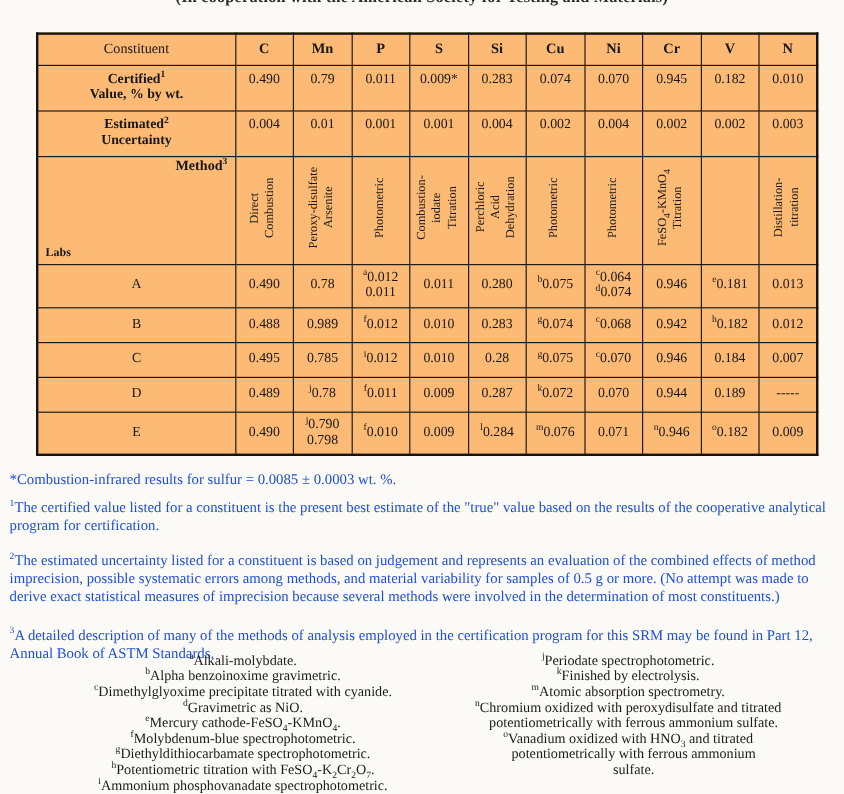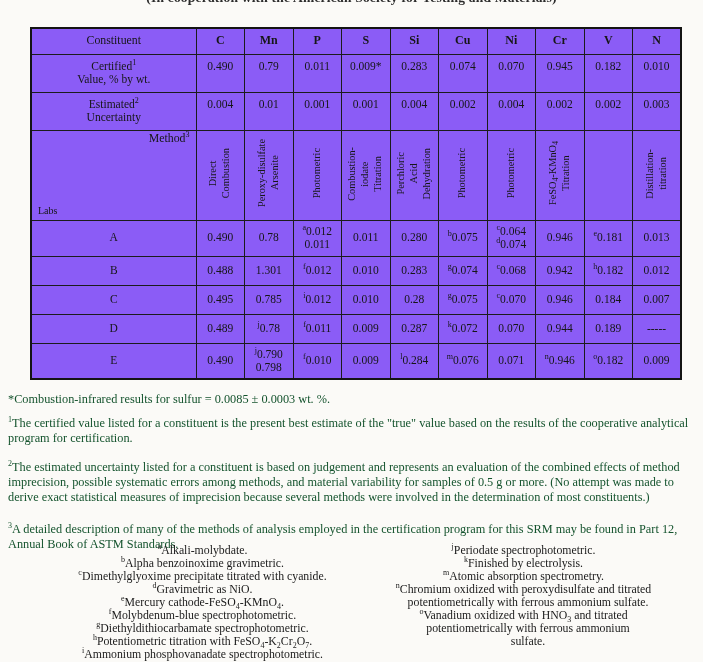--- a/index.html
+++ b/index.html
@@ -6,42 +6,42 @@
   body{background:#fbfaf7;font-family:"Liberation Serif", serif;color:#161616;}
   .page{position:relative;width:703px;height:662px;overflow:hidden;}
 
   
   .top-clip{position:absolute;top:0;left:0;right:0;height:7px;overflow:hidden;}
   .top-clip span{position:relative;top:-10px;display:block;text-align:center;
     font-weight:bold;font-size:13.5px;letter-spacing:.2px;color:#2b2b2b;}
 
   
   table.main{position:absolute;top:27px;left:30px;width:650px;border-collapse:collapse;
-    table-layout:fixed;border:2.5px solid #141414;background:#8b5cf6;}
+    table-layout:fixed;border:2.5px solid #141414;background:#fdba74;}
   table.main td{border:1.6px solid #1c1c1c;font-size:11.5px;line-height:1.15;
     text-align:center;vertical-align:middle;padding:1px 1px;overflow:hidden;}
-  td.label{text-align:left;padding-left:6px;}
+  td.label{text-align:left;padding-left:6px;font-weight:bold;}
   tr.r-head{height:26px;}
   tr.r-head td{font-weight:bold;font-size:12px;}
   tr.r-head td.label{font-weight:normal;font-size:11.8px;}
   tr.r-cert,tr.r-unc{height:38px;}
   tr.r-cert td,tr.r-unc td{vertical-align:top;padding-top:5px;}
   tr.r-method{height:90px;}
   td.mlabel{position:relative;}
   .method-tag{position:absolute;top:1px;right:6px;font-size:11.8px;}
   .labs-tag{position:absolute;bottom:3px;left:6px;font-size:10px;}
   td.vcell{vertical-align:bottom;text-align:center;padding:3px 0 5px 0;}
   .vert{display:inline-block;writing-mode:vertical-rl;transform:rotate(180deg);
     font-size:10.3px;line-height:1.25;max-height:82px;}
   td.lab{font-size:12px;}
   sup{font-size:8px;line-height:0;}
   sub{font-size:8px;line-height:0;}
 
   
-  .note{position:absolute;left:8px;width:690px;font-size:12.3px;line-height:1.22;color:#14532d;}
+  .note{position:absolute;left:8px;width:690px;font-size:12.3px;line-height:1.22;color:#1d4ed8;}
   #note-star{top:380px;}
   #note-1{top:404px;}
   #note-2{top:448px;}
   #note-3{top:506px;margin-top:16px;}
 
   
   .fn-cols{position:absolute;top:544px;left:55px;right:6px;display:flex;}
   .fn-col-left{width:295px;}
   .fn-col-right{flex:1;}
   .fnote{font-size:11.8px;line-height:1.1;color:#1a1a1a;padding-left:9px;text-indent:-9px;text-align:center;}
@@ -136,21 +136,21 @@
           <td>0.280</td>
           <td><sup>b</sup>0.075</td>
           <td><sup>c</sup>0.064<br><sup>d</sup>0.074</td>
           <td>0.946</td>
           <td><sup>e</sup>0.181</td>
           <td>0.013</td>
         </tr>
         <tr style="height: 29px;">
           <td class="lab">B</td>
           <td>0.488</td>
-          <td>1.301</td>
+          <td>0.989</td>
           <td><sup>f</sup>0.012</td>
           <td>0.010</td>
           <td>0.283</td>
           <td><sup>g</sup>0.074</td>
           <td><sup>c</sup>0.068</td>
           <td>0.942</td>
           <td><sup>h</sup>0.182</td>
           <td>0.012</td>
         </tr>
         <tr style="height: 29px;">

